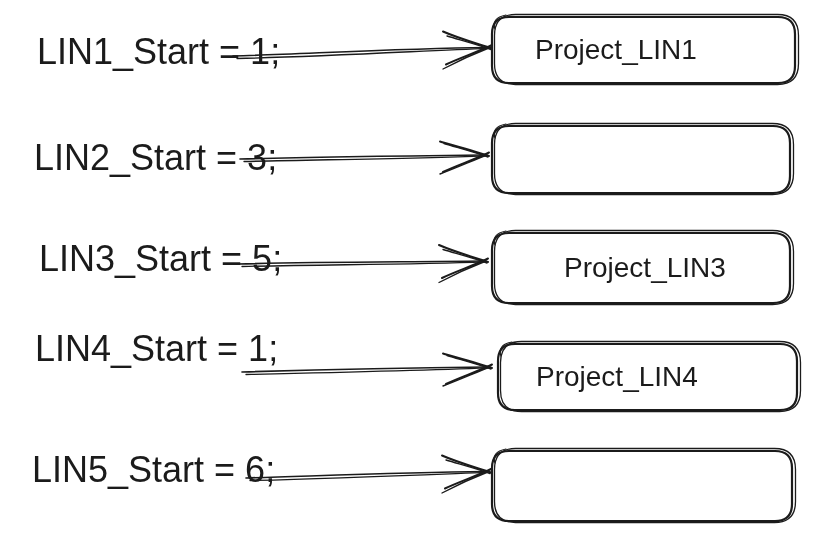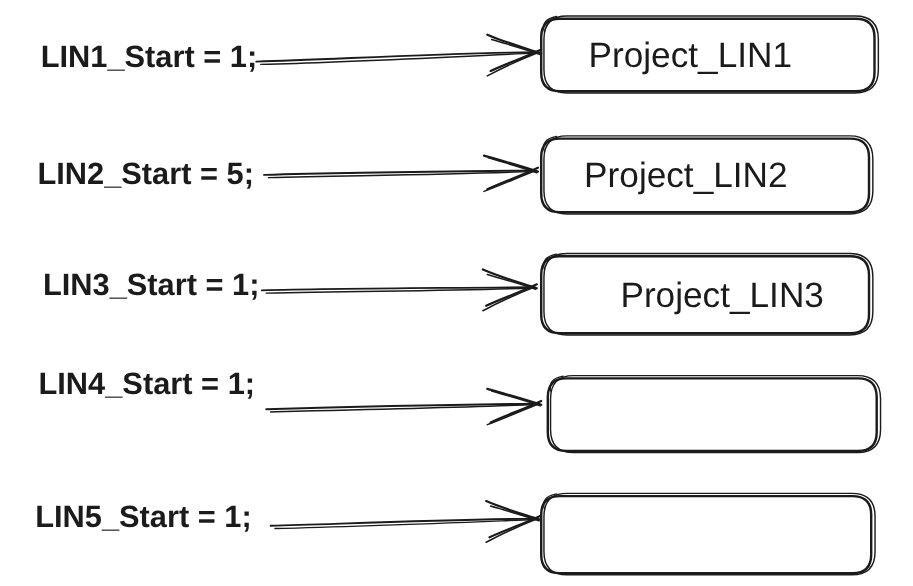--- a/index.html
+++ b/index.html
@@ -25,30 +25,29 @@
   .strokes path {
     fill: none;
     stroke: var(--ink, #1b1b1b);
     stroke-linecap: round;
     stroke-linejoin: round;
   }
   .label {
     position: absolute;
     height: 34px;
     line-height: 34px;
-    font-size: 28px;
+    font-size: 36px;
     color: var(--ink, #1b1b1b);
     white-space: nowrap;
-    font-weight: bold;
   }
   .box-label {
     position: absolute;
     display: flex;
     align-items: center;
-    font-size: 32px;
+    font-size: 28px;
     color: var(--ink, #1b1b1b);
     white-space: nowrap;
   }
 </style>
 </head>
 <body>
 
 <div class="canvas">
 
   <svg class="strokes" viewBox="0 0 830 533">
@@ -114,22 +113,22 @@
         <path d="M 501 356 Q 497 345, 512 342" stroke-width="1.2"></path>
       </g>
     <g class="sbox">
         <path d="M 509 451 L 775 451 Q 792 451, 792 468 L 792 504 Q 792 521, 775 521 L 509 521 Q 492 521, 492 504 L 492 468 Q 492 451, 509 451" stroke-width="2.2"></path>
         <path d="M 515.5 448.5 L 774.5 448.5 Q 795.5 448.5, 795.5 469.5 L 795.5 501.5 Q 795.5 522.5, 774.5 522.5 L 515.5 522.5 Q 494.5 522.5, 494.5 501.5 L 494.5 469.5 Q 494.5 448.5, 515.5 448.5" stroke-width="1.3"></path>
         <path d="M 495 463 Q 491 452, 506 449" stroke-width="1.2"></path>
       </g>
   </svg>
 
   <div class="label" style="left:37px; top:35px">LIN1_Start = 1;</div>
-  <div class="label" style="left:34px; top:141px">LIN2_Start = 5;</div>
-  <div class="label" style="left:39px; top:242px">LIN3_Start = 1;</div>
+  <div class="label" style="left:34px; top:141px">LIN2_Start = 3;</div>
+  <div class="label" style="left:39px; top:242px">LIN3_Start = 5;</div>
   <div class="label" style="left:35px; top:332px">LIN4_Start = 1;</div>
-  <div class="label" style="left:32px; top:453px">LIN5_Start = 1;</div>
+  <div class="label" style="left:32px; top:453px">LIN5_Start = 6;</div>
 
   <div class="box-label" style="left:535px; top:17px; height:66px">Project_LIN1</div>
-  <div class="box-label" style="left:531px; top:126px; height:67px">Project_LIN2</div>
   <div class="box-label" style="left:564px; top:233px; height:70px">Project_LIN3</div>
+  <div class="box-label" style="left:536px; top:344px; height:66px">Project_LIN4</div>
 
 </div>
 
 </body></html>

